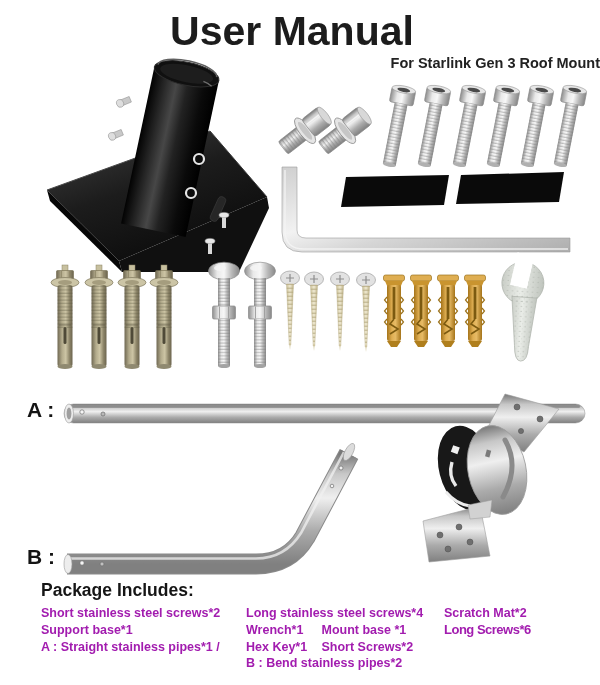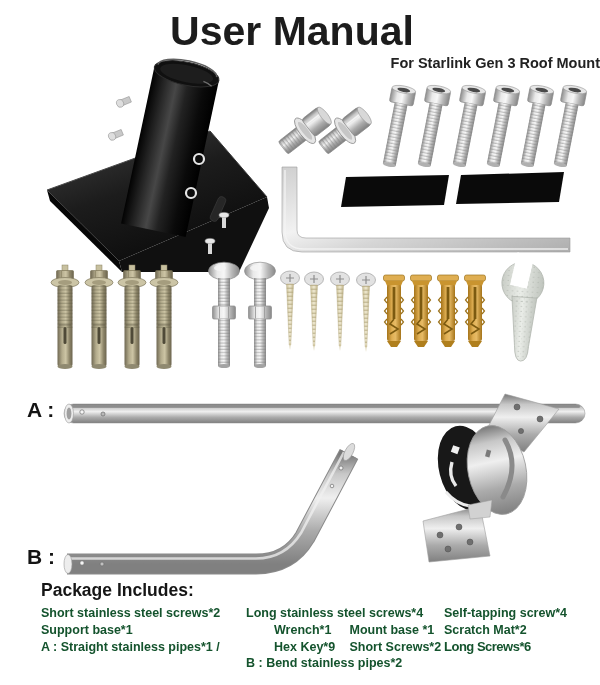--- a/index.html
+++ b/index.html
@@ -21,25 +21,25 @@
   }
   .label-a{top:398px;}
   .label-b{top:545px;}
   .package{
     position:absolute;left:41px;top:580px;width:558px;
   }
   .pkg-heading{
     font-size:17.5px;font-weight:800;color:#151515;margin:0 0 4px 0;
   }
   .pkg-cols{display:flex;}
-  .pkg-col{font-size:12.5px;font-weight:700;color:#14532d;line-height:16.8px;white-space:nowrap;}
+  .pkg-col{font-size:12.5px;font-weight:700;color:#a21caf;line-height:16.8px;white-space:nowrap;}
   .col1{width:205px;}
   .col2{width:198px;}
   .col3{flex:1;}
-  .c2a{display:inline-block;min-width:72px;margin-left:28px;}
+  .c2a{display:inline-block;min-width:72px;}
   .mono-line{font-family:Liberation Sans, sans-serif;font-size:13px;font-weight:700;letter-spacing:-0.5px;}
 </style>
 </head>
 <body>
 
 <div class="page">
 
   <div class="title">User Manual</div>
   <div class="subtitle">For Starlink Gen 3 Roof Mount</div>
 
@@ -328,26 +328,25 @@
         <div>Support base*1</div>
         <div>A : Straight stainless pipes*1 /</div>
       </div>
       <div class="pkg-col col2">
         <div>Long stainless steel screws*4</div>
         <div>
           <span class="c2a">Wrench*1</span>
           <span>Mount base *1</span>
         </div>
         <div>
-          <span class="c2a">Hex Key*9</span>
+          <span class="c2a">Hex Key*1</span>
           <span>Short Screws*2</span>
         </div>
         <div>B : Bend stainless pipes*2</div>
       </div>
       <div class="pkg-col col3">
-        <div>Self-tapping screw*4</div>
         <div>Scratch Mat*2</div>
         <div class="mono-line">Long Screws*6</div>
       </div>
     </div>
   </div>
 
 </div>
 
 </body></html>

